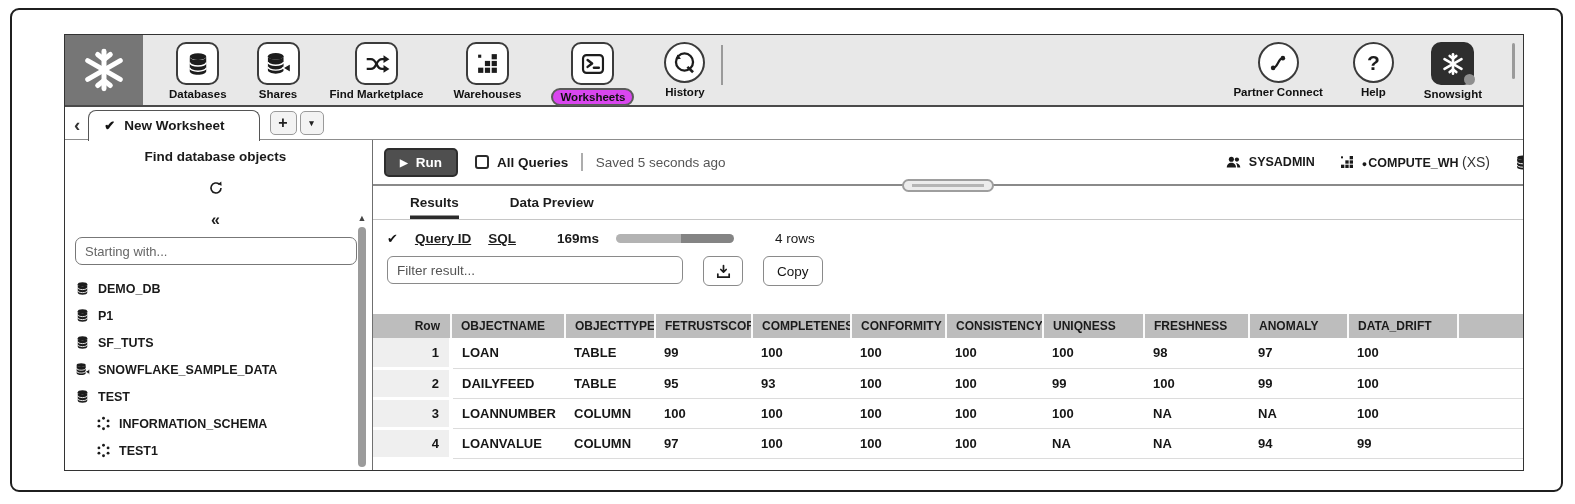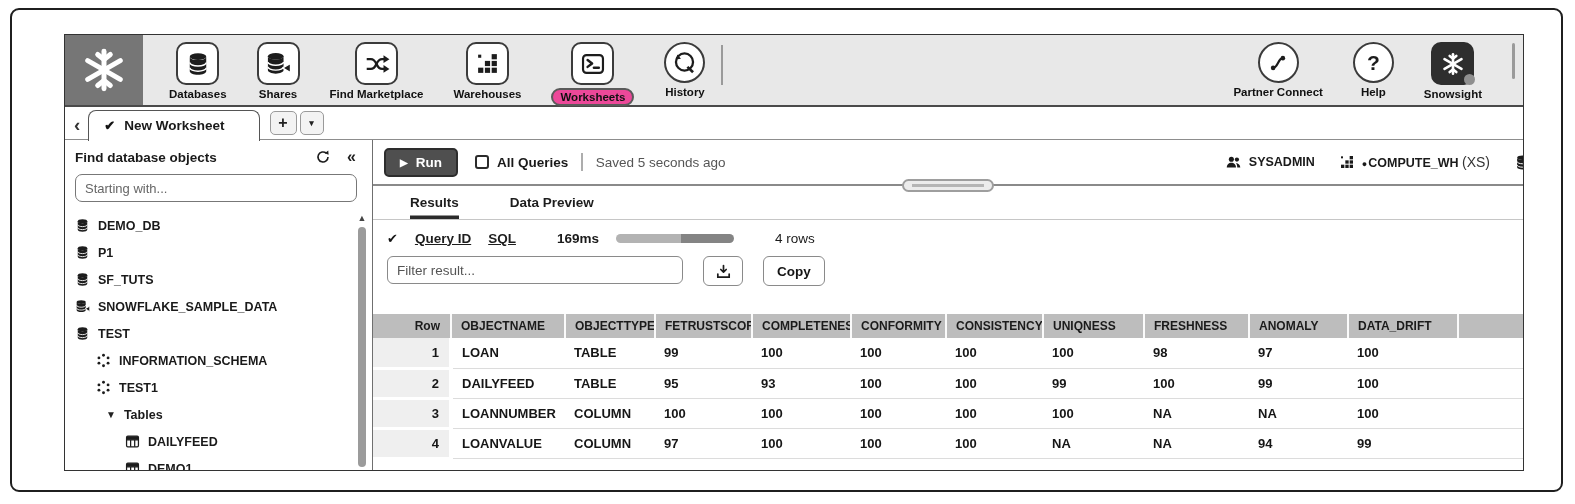--- a/index.html
+++ b/index.html
@@ -20,21 +20,21 @@
   .tb-group { display:flex; align-items:flex-start; padding-top:7px; gap:30px; margin-left:26px; }
   .tb-group.right { margin-left:0; margin-right:30px; gap:30px; }
   .tb-btn { display:flex; flex-direction:column; align-items:center; gap:3px; cursor:pointer; }
   .tile { width:43px; height:43px; background:#fff; border:2.5px solid #3b3b3b; border-radius:10px;
           display:flex; align-items:center; justify-content:center; color:#1c1c1c; }
   .tile.circle { border-radius:50%; width:41px; height:41px; }
   .tile.dark { background:#2e2e2e; color:#fff; border-color:#2e2e2e; position:relative; }
   .tile.dark .dot { position:absolute; right:-3px; bottom:-2px; width:11px; height:11px;
                     border-radius:50%; background:#8f8f8f; }
   .tb-label { font-size:11.5px; font-weight:700; color:#111; white-space:nowrap; }
-  .tb-label.pill { border:2px solid #5a5a5a; border-radius:9px; background:#ec4899; padding:0 7px; line-height:14px; }
+  .tb-label.pill { border:2px solid #5a5a5a; border-radius:9px; background:#d946ef; padding:0 7px; line-height:14px; }
   .q-glyph { font-size:21px; font-weight:700; }
   .tb-divider { width:2px; height:40px; background:#9a9a9a; margin:10px 0 0 16px; }
   .tb-spacer { flex:1; }
   .tb-scrollmark { width:3px; height:36px; background:#9a9a9a; margin:8px 8px 0 0; border-radius:2px; }
 
   
   .tabrow { height:33px; flex:0 0 33px; background:#fff; border-bottom:1.5px solid #8d8d8d;
             display:flex; align-items:flex-end; padding-left:7px; }
   .tab-back { font-size:19px; font-weight:700; color:#333; margin:0 8px 5px 2px; cursor:pointer; line-height:1; }
   .ws-tab { position:relative; z-index:2; height:31px; margin-bottom:-1.5px; background:#fff;
@@ -46,21 +46,21 @@
             margin:0 0 4px 10px; font-weight:700; color:#222; cursor:pointer;
             display:flex; align-items:center; justify-content:center; font-family:inherit; }
   .tab-add { width:27px; font-size:16px; }
   .tab-menu { width:24px; font-size:9px; margin-left:3px; }
 
   
   .body-row { flex:1; display:flex; min-height:0; }
 
   .sidebar { width:308px; flex:0 0 308px; border-right:1.5px solid #6f6f6f; position:relative;
              padding:9px 0 0 10px; display:flex; flex-direction:column; overflow:hidden; }
-  .sb-header { display:flex; align-items:center; padding-right:16px; gap:16px; }
+  .sb-header { display:flex; align-items:center; padding-right:16px; gap:16px;flex-direction:column; }
   .sb-title { flex:1; font-size:13.5px; font-weight:700; }
   .sb-ic { color:#1c1c1c; cursor:pointer; }
   .collapse { font-size:16px; font-weight:700; color:#1c1c1c; cursor:pointer; line-height:1; }
   .sb-search { margin:9px 16px 10px 0; height:28px; border:1.5px solid #777; border-radius:7px;
                padding:0 9px; font-size:13px; color:#333; font-family:inherit; width:282px; }
   .sb-search::placeholder { color:#666; }
   .sb-tree { flex:1; overflow:hidden; }
   .tree-item { height:27px; display:flex; align-items:center; gap:8px; font-size:12.5px; font-weight:700;
                color:#1a1a1a; cursor:pointer; white-space:nowrap; }
   .tree-item .ti { flex:0 0 auto; color:#1c1c1c; }
@@ -109,21 +109,21 @@
   .durbar .seg2 { width:45%; background:#848484; }
   .rowcount { margin-left:24px; }
 
   .filter-row { height:40px; flex:0 0 40px; display:flex; align-items:flex-start; gap:20px; padding-left:14px; }
   .filter-input { width:296px; height:28px; border:1.5px solid #8a8a8a; border-radius:6px; padding:0 9px;
                   font-size:13.5px; color:#333; font-family:inherit; }
   .filter-input::placeholder { color:#555; }
   .dl-btn { width:40px; height:30px; background:#fff; border:1.5px solid #8a8a8a; border-radius:6px;
             display:flex; align-items:center; justify-content:center; color:#1c1c1c; cursor:pointer; }
   .copy-btn { height:30px; padding:0 13px; background:#fff; border:1.5px solid #8a8a8a; border-radius:6px;
-              font-weight:700; font-size:13.5px; color:#141414; cursor:pointer; font-family:inherit; }
+              font-weight:400; font-size:13.5px; color:#141414; cursor:pointer; font-family:inherit; }
 
   table.grid { width:100%; border-collapse:collapse; table-layout:fixed; margin-top:18px; }
   .grid th { background:#bdbdbd; height:24px; font-size:12px; font-weight:700; color:#1b1b1b;
              text-align:left; padding:0 0 0 9px; border-right:2px solid #fbfbfb;
              white-space:nowrap; overflow:hidden; cursor:pointer; }
   .grid th.row-h { text-align:right; padding:0 10px 0 0; }
   .grid th.fill { border-right:none; cursor:default; }
   .grid td { height:30px; font-size:13px; font-weight:600; color:#161616; padding:0 0 0 9px;
              border-bottom:1.3px solid #dcdcdc; white-space:nowrap; overflow:hidden; }
   .grid td.rownum { background:#efefef; text-align:right; padding:0 10px 0 0; font-weight:700;

